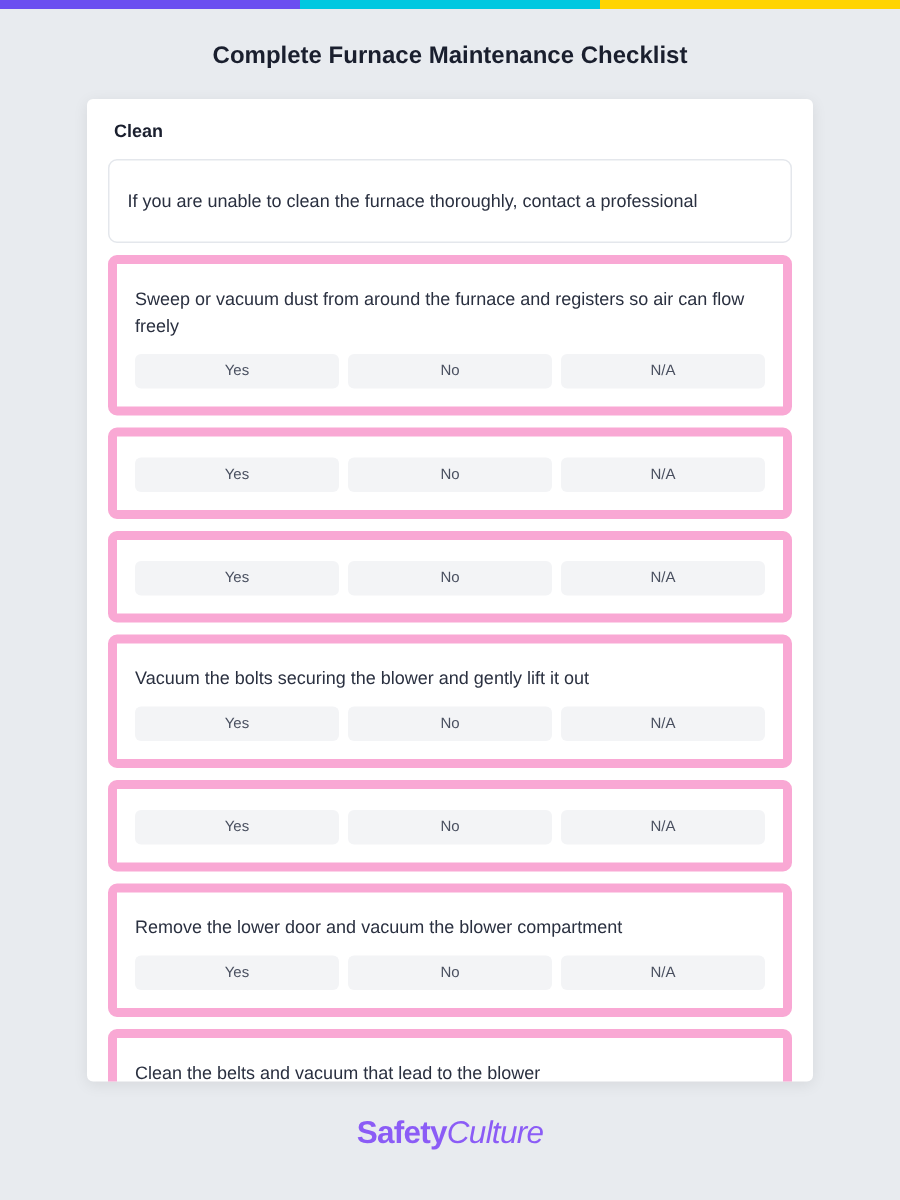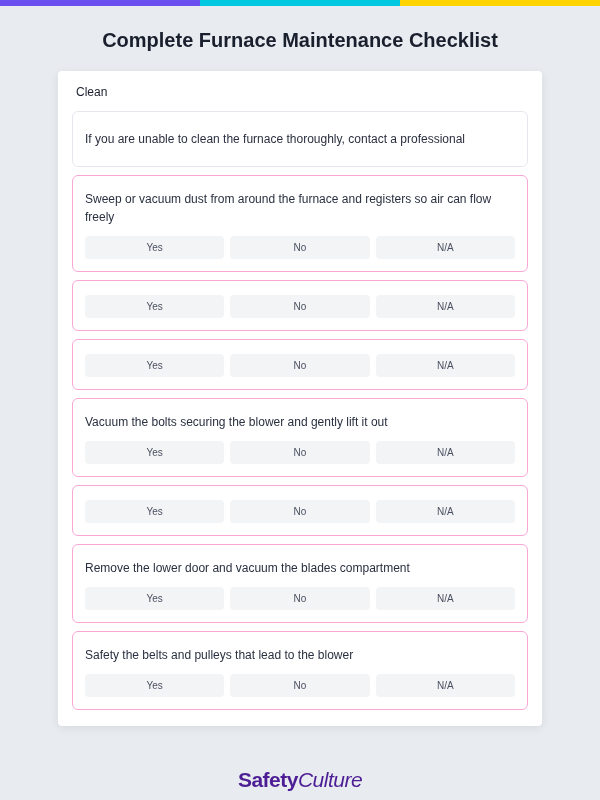--- a/index.html
+++ b/index.html
@@ -14,44 +14,44 @@
 .top-bar {
   height: 6px;
   display: flex;
 }
 .top-bar-segment { flex: 1; }
 .top-bar .purple { background: #6b4ef0; }
 .top-bar .cyan { background: #00c8e0; }
 .top-bar .yellow { background: #ffd400; }
 .page-title {
   text-align: center;
-  font-size: 20px;
+  font-size: 16px;
   font-weight: 800;
   color: #1a1f2e;
   margin: 22px 40px 18px;
   line-height: 1.25;
 }
 .card {
   background: #fff;
   margin: 0 58px;
   border-radius: 4px;
   box-shadow: 0 2px 10px rgba(0,0,0,0.08);
   padding: 14px 14px 14px 14px;
   height: 655px;
   overflow: hidden;
 }
 .section-title {
   font-size: 12px;
-  font-weight: 400;
+  font-weight: 700;
   color: #1a1f2e;
   margin-bottom: 12px;
   margin-left: 4px;
 }
 .item {
-  border: 1px solid #f9a8d4;
+  border: 6px solid #f9a8d4;
   border-radius: 6px;
   padding: 14px 12px 12px;
   margin-bottom: 8px;
 }
 .item-no-options {
   border: 1px solid #e4e7ec;
   border-radius: 6px;
   padding: 18px 12px;
   margin-bottom: 8px;
 }
@@ -72,27 +72,27 @@
   border: none;
   border-radius: 4px;
   padding: 6px 0;
   font-size: 10px;
   color: #4a5060;
   text-align: center;
   cursor: pointer;
 }
 .footer-logo {
   position: absolute;
-  bottom: 8px;
+  bottom: 32px;
   left: 0;
   right: 0;
   text-align: center;
   font-size: 21px;
   font-weight: 400;
-  color: #4c1d95;
+  color: #8b5cf6;
   font-style: italic;
   letter-spacing: -0.5px;
 }
 .footer-logo .bold { font-weight: 800; font-style: normal; }
 </style>
 </head>
 <body>
 
 <div class="top-bar">
   <div class="top-bar-segment purple"></div>
@@ -139,29 +139,29 @@
         </div>
       </div>
       <div class="item">
         <div class="options">
           <button class="option-btn">Yes</button>
           <button class="option-btn">No</button>
           <button class="option-btn">N/A</button>
         </div>
       </div>
       <div class="item">
-        <div class="item-text">Remove the lower door and vacuum the blades compartment</div>
+        <div class="item-text">Remove the lower door and vacuum the blower compartment</div>
         <div class="options">
           <button class="option-btn">Yes</button>
           <button class="option-btn">No</button>
           <button class="option-btn">N/A</button>
         </div>
       </div>
       <div class="item">
-        <div class="item-text">Safety the belts and pulleys that lead to the blower</div>
+        <div class="item-text">Clean the belts and vacuum that lead to the blower</div>
         <div class="options">
           <button class="option-btn">Yes</button>
           <button class="option-btn">No</button>
           <button class="option-btn">N/A</button>
         </div>
       </div>
     </div>
 </div>
 
 <div class="footer-logo">

